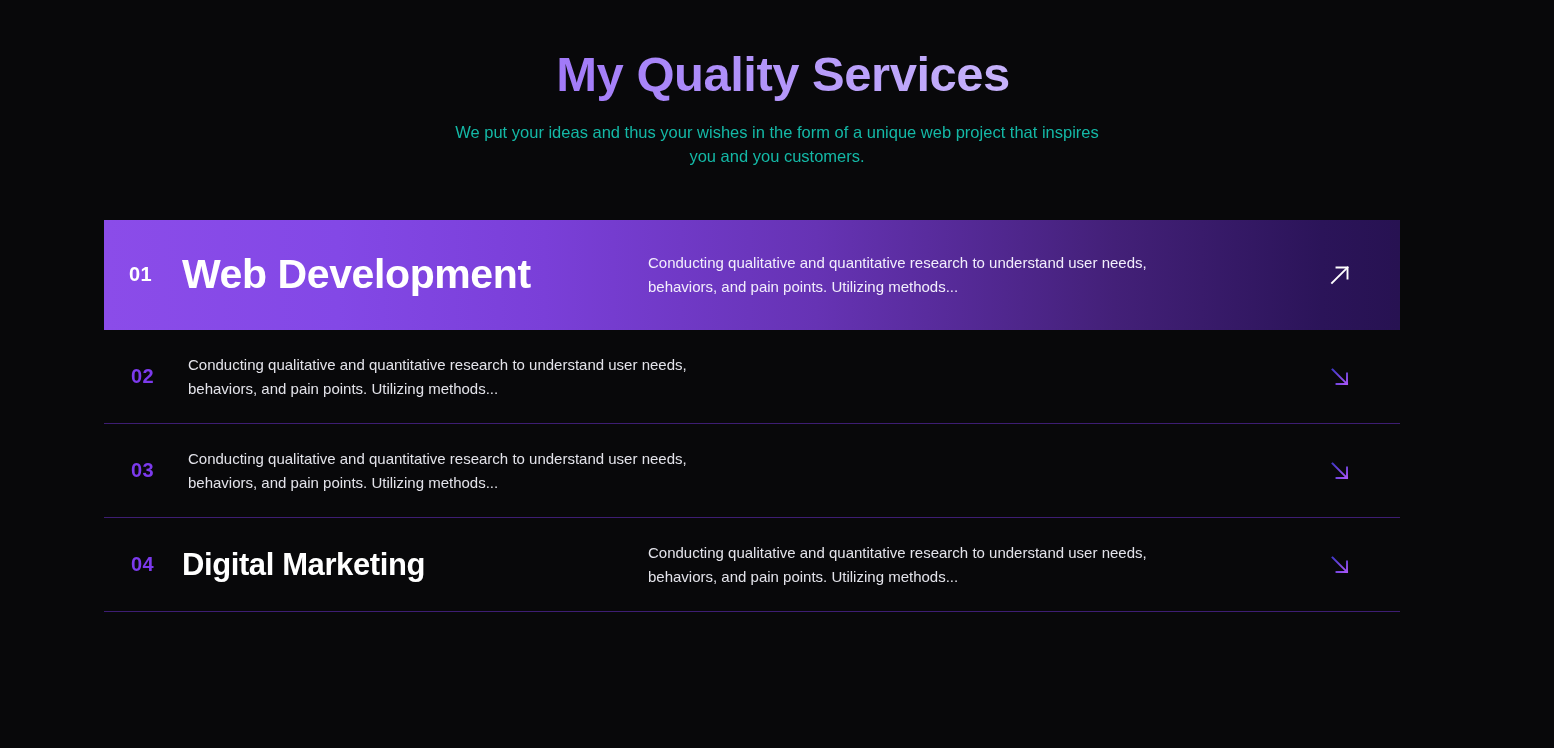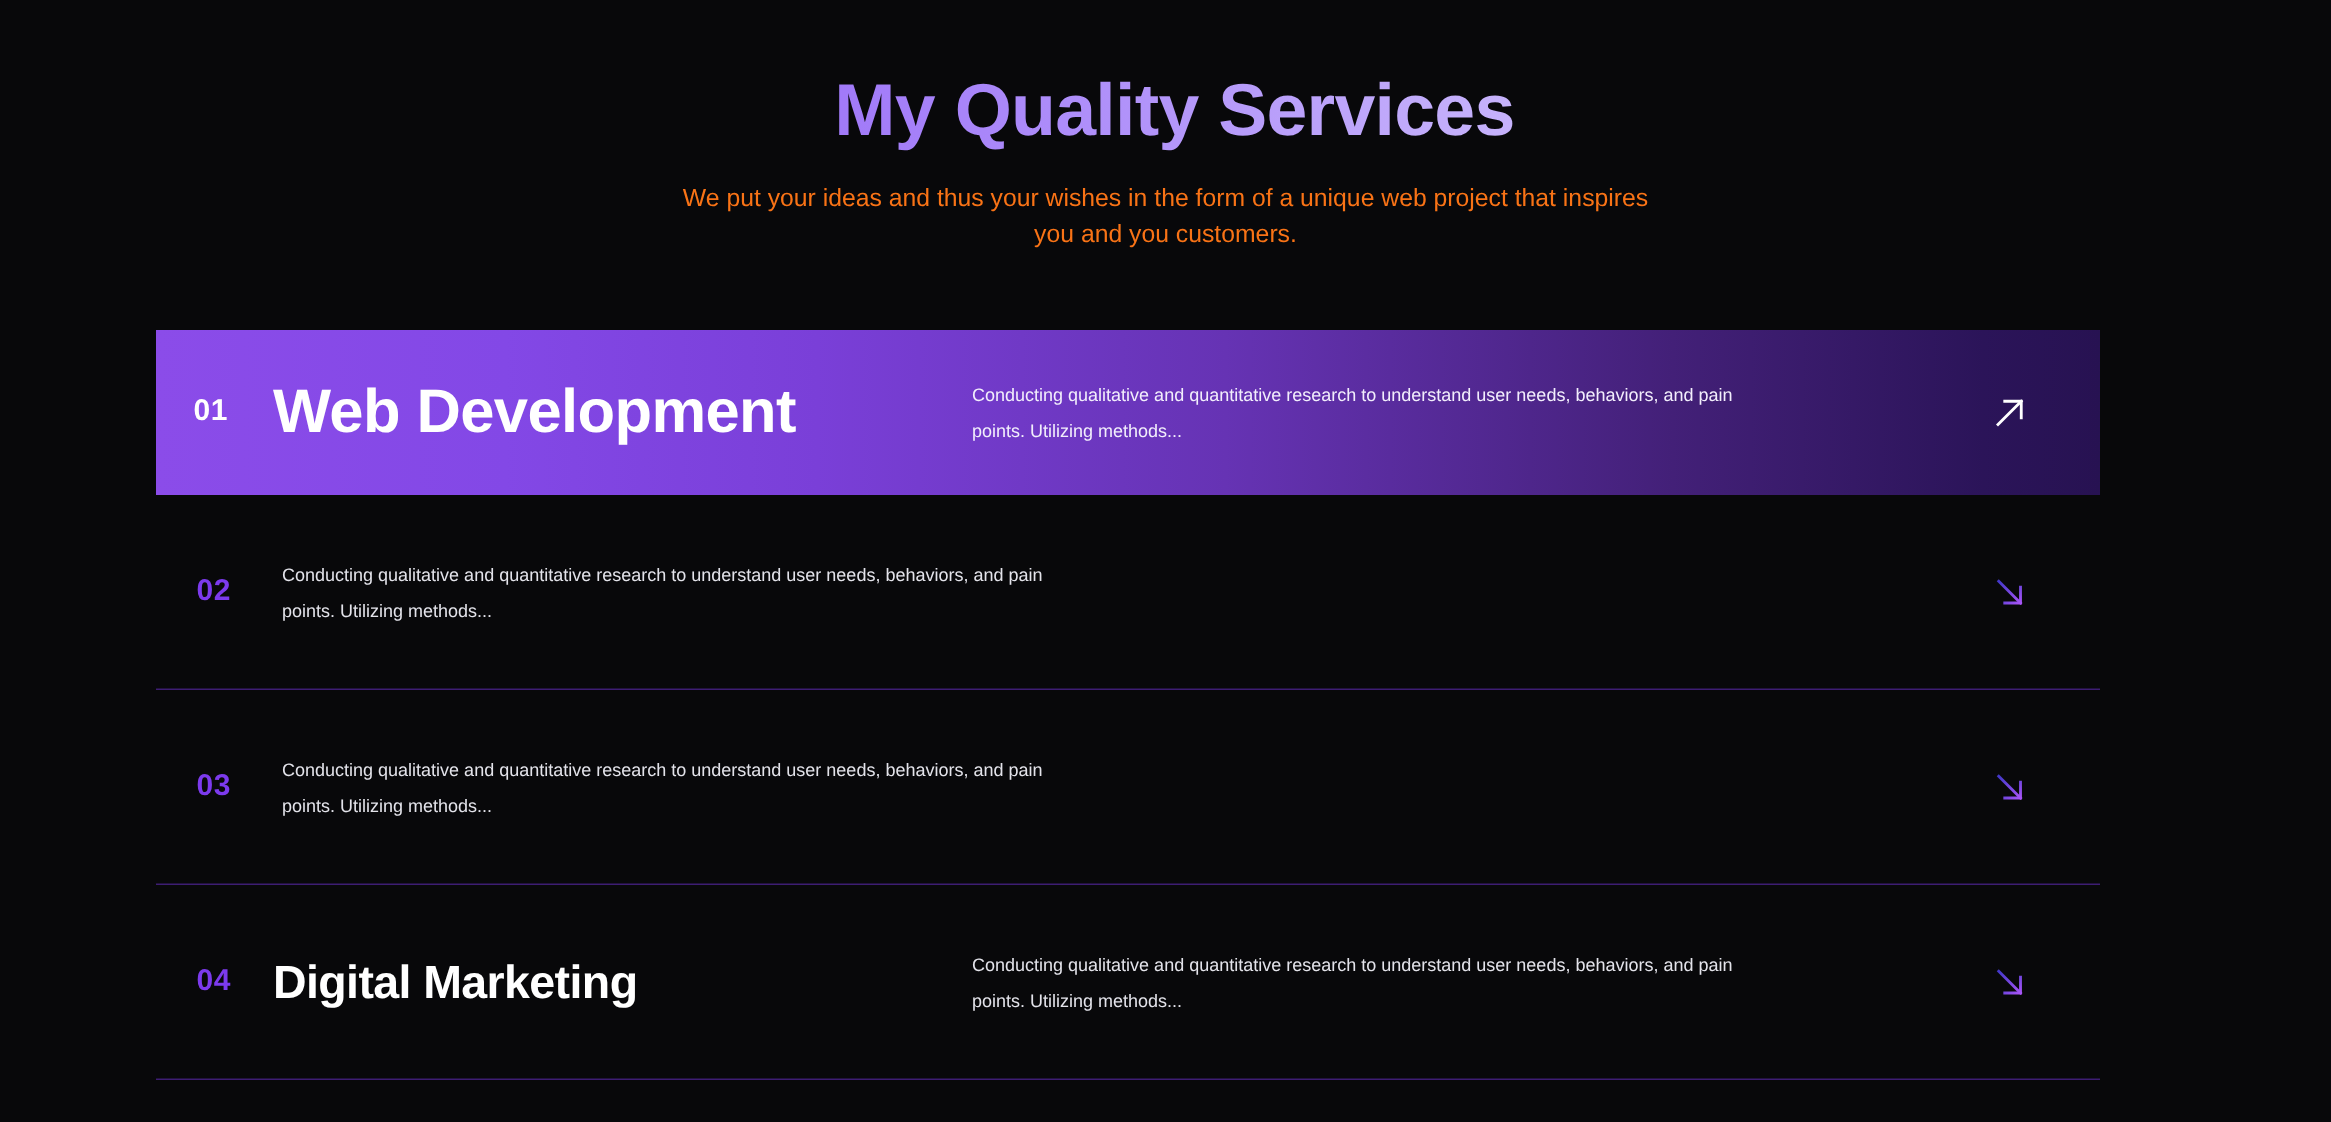--- a/index.html
+++ b/index.html
@@ -39,40 +39,40 @@
     background-clip: text;
     color: transparent;
     margin-left: 12px;
     -webkit-text-fill-color: transparent;
   }
 
   .section-subtitle {
     margin-top: 17px;
     font-size: 16.5px;
     line-height: 24px;
-    color: #f97316;
+    color: #14b8a6;
     font-weight: 400;
     width: 660px;
     margin-left: auto;
     margin-right: auto;
   }
 
   
   .services {
     position: absolute;
     left: 104px;
     top: 220px;
     width: 1296px;
   }
 
   .service-row {
     position: relative;
     display: flex;
     align-items: center;
-    height: 130px;
+    height: 94px;
     border-bottom: 1px solid #3d1d73;
     background: transparent;
   }
 
   .service-row.active {
     height: 110px;
     border-bottom: 1px solid transparent;
     background: linear-gradient(90deg,
         #8b4ce9 0%,
         #8348e6 18%,
@@ -108,21 +108,21 @@
     color: #ffffff;
     white-space: nowrap;
   }
 
   .service-row.active .row-title {
     font-size: 41px;
   }
 
   .row-desc {
     flex: 1 1 auto;
-    font-size: 12px;
+    font-size: 15px;
     line-height: 24px;
     color: #e3e3ea;
     max-width: 530px;
     margin-left: 6px;
   }
 
   .service-row.active .row-desc {
     color: #f2eefc;
   }
 

